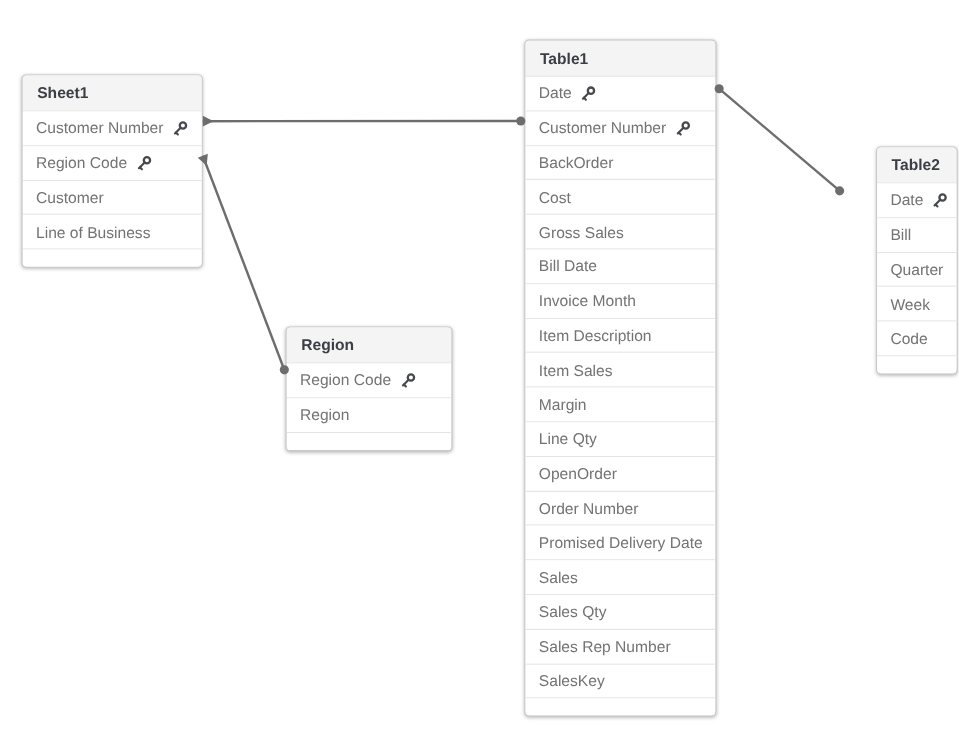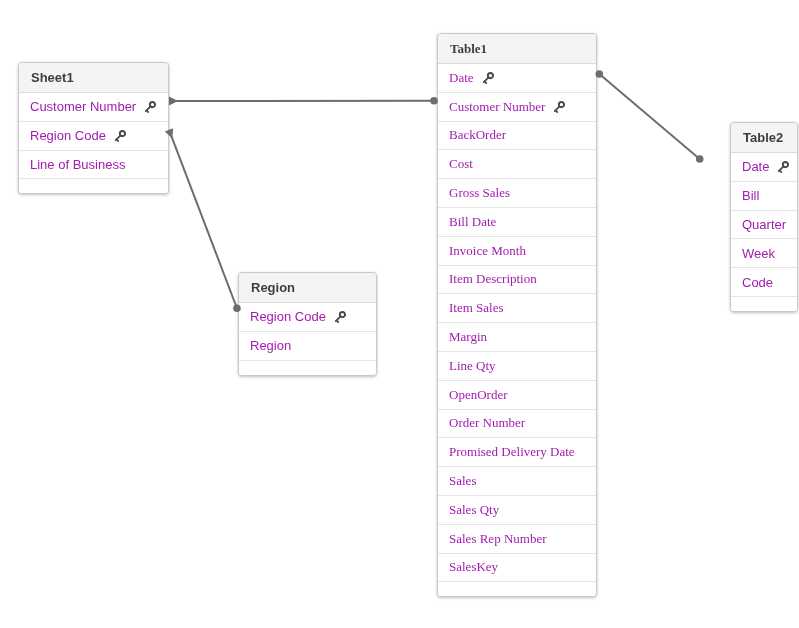--- a/index.html
+++ b/index.html
@@ -26,21 +26,21 @@
     border-radius:3px 3px 0 0;
     font-size:13px;font-weight:bold;color:#3b3e44;
     white-space:nowrap;overflow:hidden;
     cursor:move;
   }
   .dm-row{
     height:28.8px;
     display:flex;align-items:center;
     padding:0 11px;
     border-bottom:1px solid #e5e5e5;
-    font-size:13px;color:#a21caf;
+    font-size:13px;color:#737373;
     box-sizing:border-box;
     white-space:nowrap;overflow:hidden;
     background:#ffffff;
   }
   .dm-row .lbl{flex:0 0 auto;}
   .key-icon{margin-left:7px;flex:0 0 auto;display:block;}
   .dm-spacer{height:14px;border-radius:0 0 3px 3px;background:#ffffff;}
   svg.connectors{
     position:absolute;left:0;top:0;
     pointer-events:none;
@@ -63,25 +63,28 @@
         </div>
         <div class="dm-row">
           <span class="lbl">Region Code</span>
           <svg width="14" height="14" viewBox="0 0 16 16" class="key-icon">
             <circle cx="10.8" cy="5.2" r="3" fill="none" stroke="#45494e" stroke-width="2.2"></circle>
             <path d="M8.6 7.4 L3.2 12.8" stroke="#45494e" stroke-width="2" fill="none" stroke-linecap="round"></path>
             <path d="M4.1 11.9 L6.0 13.8" stroke="#45494e" stroke-width="2" fill="none" stroke-linecap="round"></path>
           </svg>
         </div>
         <div class="dm-row">
+          <span class="lbl">Customer</span>
+        </div>
+        <div class="dm-row">
           <span class="lbl">Line of Business</span>
         </div>
         <div class="dm-spacer"></div>
       </div>
-      <div class="dm-table" style="left: 437px; top: 33px; width: 160px; font-family: Liberation Serif, serif;">
+      <div class="dm-table" style="left: 437px; top: 33px; width: 160px;">
         <div class="dm-header">Table1</div>
         <div class="dm-row">
           <span class="lbl">Date</span>
           <svg width="14" height="14" viewBox="0 0 16 16" class="key-icon">
             <circle cx="10.8" cy="5.2" r="3" fill="none" stroke="#45494e" stroke-width="2.2"></circle>
             <path d="M8.6 7.4 L3.2 12.8" stroke="#45494e" stroke-width="2" fill="none" stroke-linecap="round"></path>
             <path d="M4.1 11.9 L6.0 13.8" stroke="#45494e" stroke-width="2" fill="none" stroke-linecap="round"></path>
           </svg>
         </div>
         <div class="dm-row">

